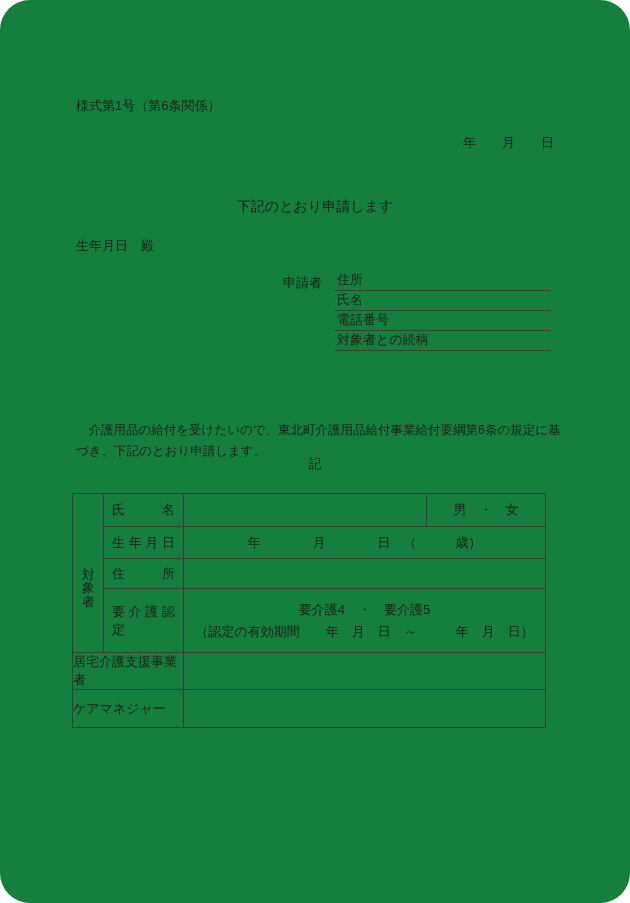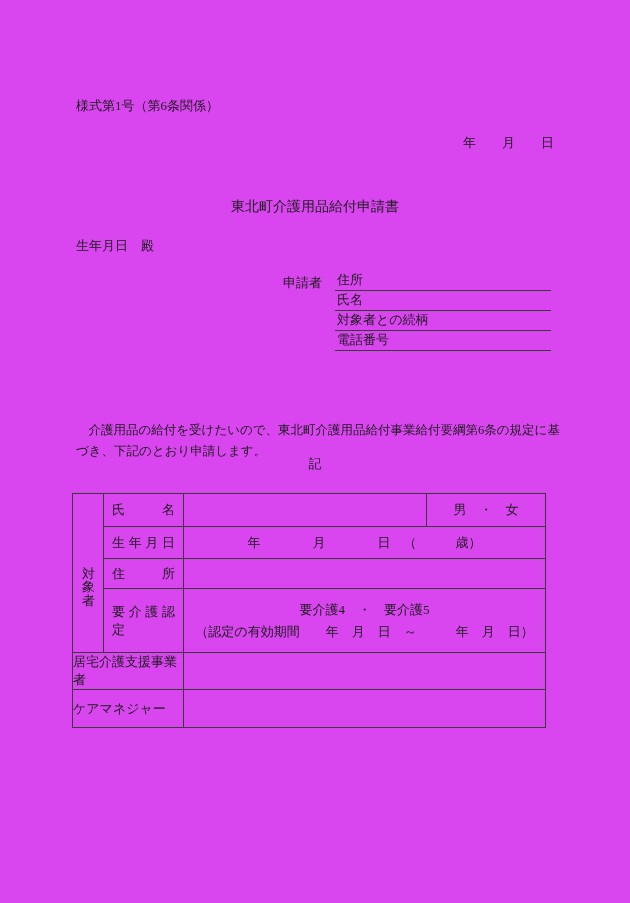--- a/index.html
+++ b/index.html
@@ -1,21 +1,21 @@
 <!DOCTYPE html>
 <html><head>
 <meta charset="utf-8">
 <style>
   * { margin:0; padding:0; box-sizing:border-box; }
   html,body { background:#ffffff; }
   .page {
     position:relative; width:630px; height:903px;
-    background:#d946ef; color:#1c1c1c;
-    font-family:Liberation Serif, serif;
-    font-size:13px; overflow:hidden;
+    background:#15803d; color:#1c1c1c;
+    font-family:Liberation Sans, sans-serif;
+    font-size:13px; overflow:hidden;border-radius:30px;
   }
   .abs { position:absolute; white-space:nowrap; }
   .form-number { left:76px; top:97px; }
   .date-line { top:134px; right:76px; }
   .doc-title { left:0; right:0; top:198px; text-align:center; font-size:14px; }
   .addressee { left:76px; top:237px; }
   .applicant-label { left:283px; top:274px; }
   .applicant-fields { left:335px; top:271px; width:216px; }
   .applicant-field {
     height:20px; border-bottom:1px solid #3a3a3a;
@@ -46,31 +46,31 @@
 </style>
 </head>
 <body>
 
 <div class="page">
 
   <div class="abs form-number">様式第1号（第6条関係）</div>
 
   <div class="abs date-line">年　　月　　日</div>
 
-  <div class="abs doc-title">東北町介護用品給付申請書</div>
+  <div class="abs doc-title">下記のとおり申請します</div>
 
   <div class="abs addressee">生年月日　殿</div>
 
   <div class="abs applicant-label">申請者</div>
 
   <div class="abs applicant-fields">
     <div class="applicant-field">住所</div>
     <div class="applicant-field">氏名</div>
+    <div class="applicant-field">電話番号</div>
     <div class="applicant-field">対象者との続柄</div>
-    <div class="applicant-field">電話番号</div>
   </div>
 
   <div class="abs body-text">
     <div>　介護用品の給付を受けたいので、東北町介護用品給付事業給付要綱第6条の規定に基</div>
     <div>づき、下記のとおり申請します。</div>
   </div>
 
   <div class="abs ki">記</div>
 
   <table class="main">

